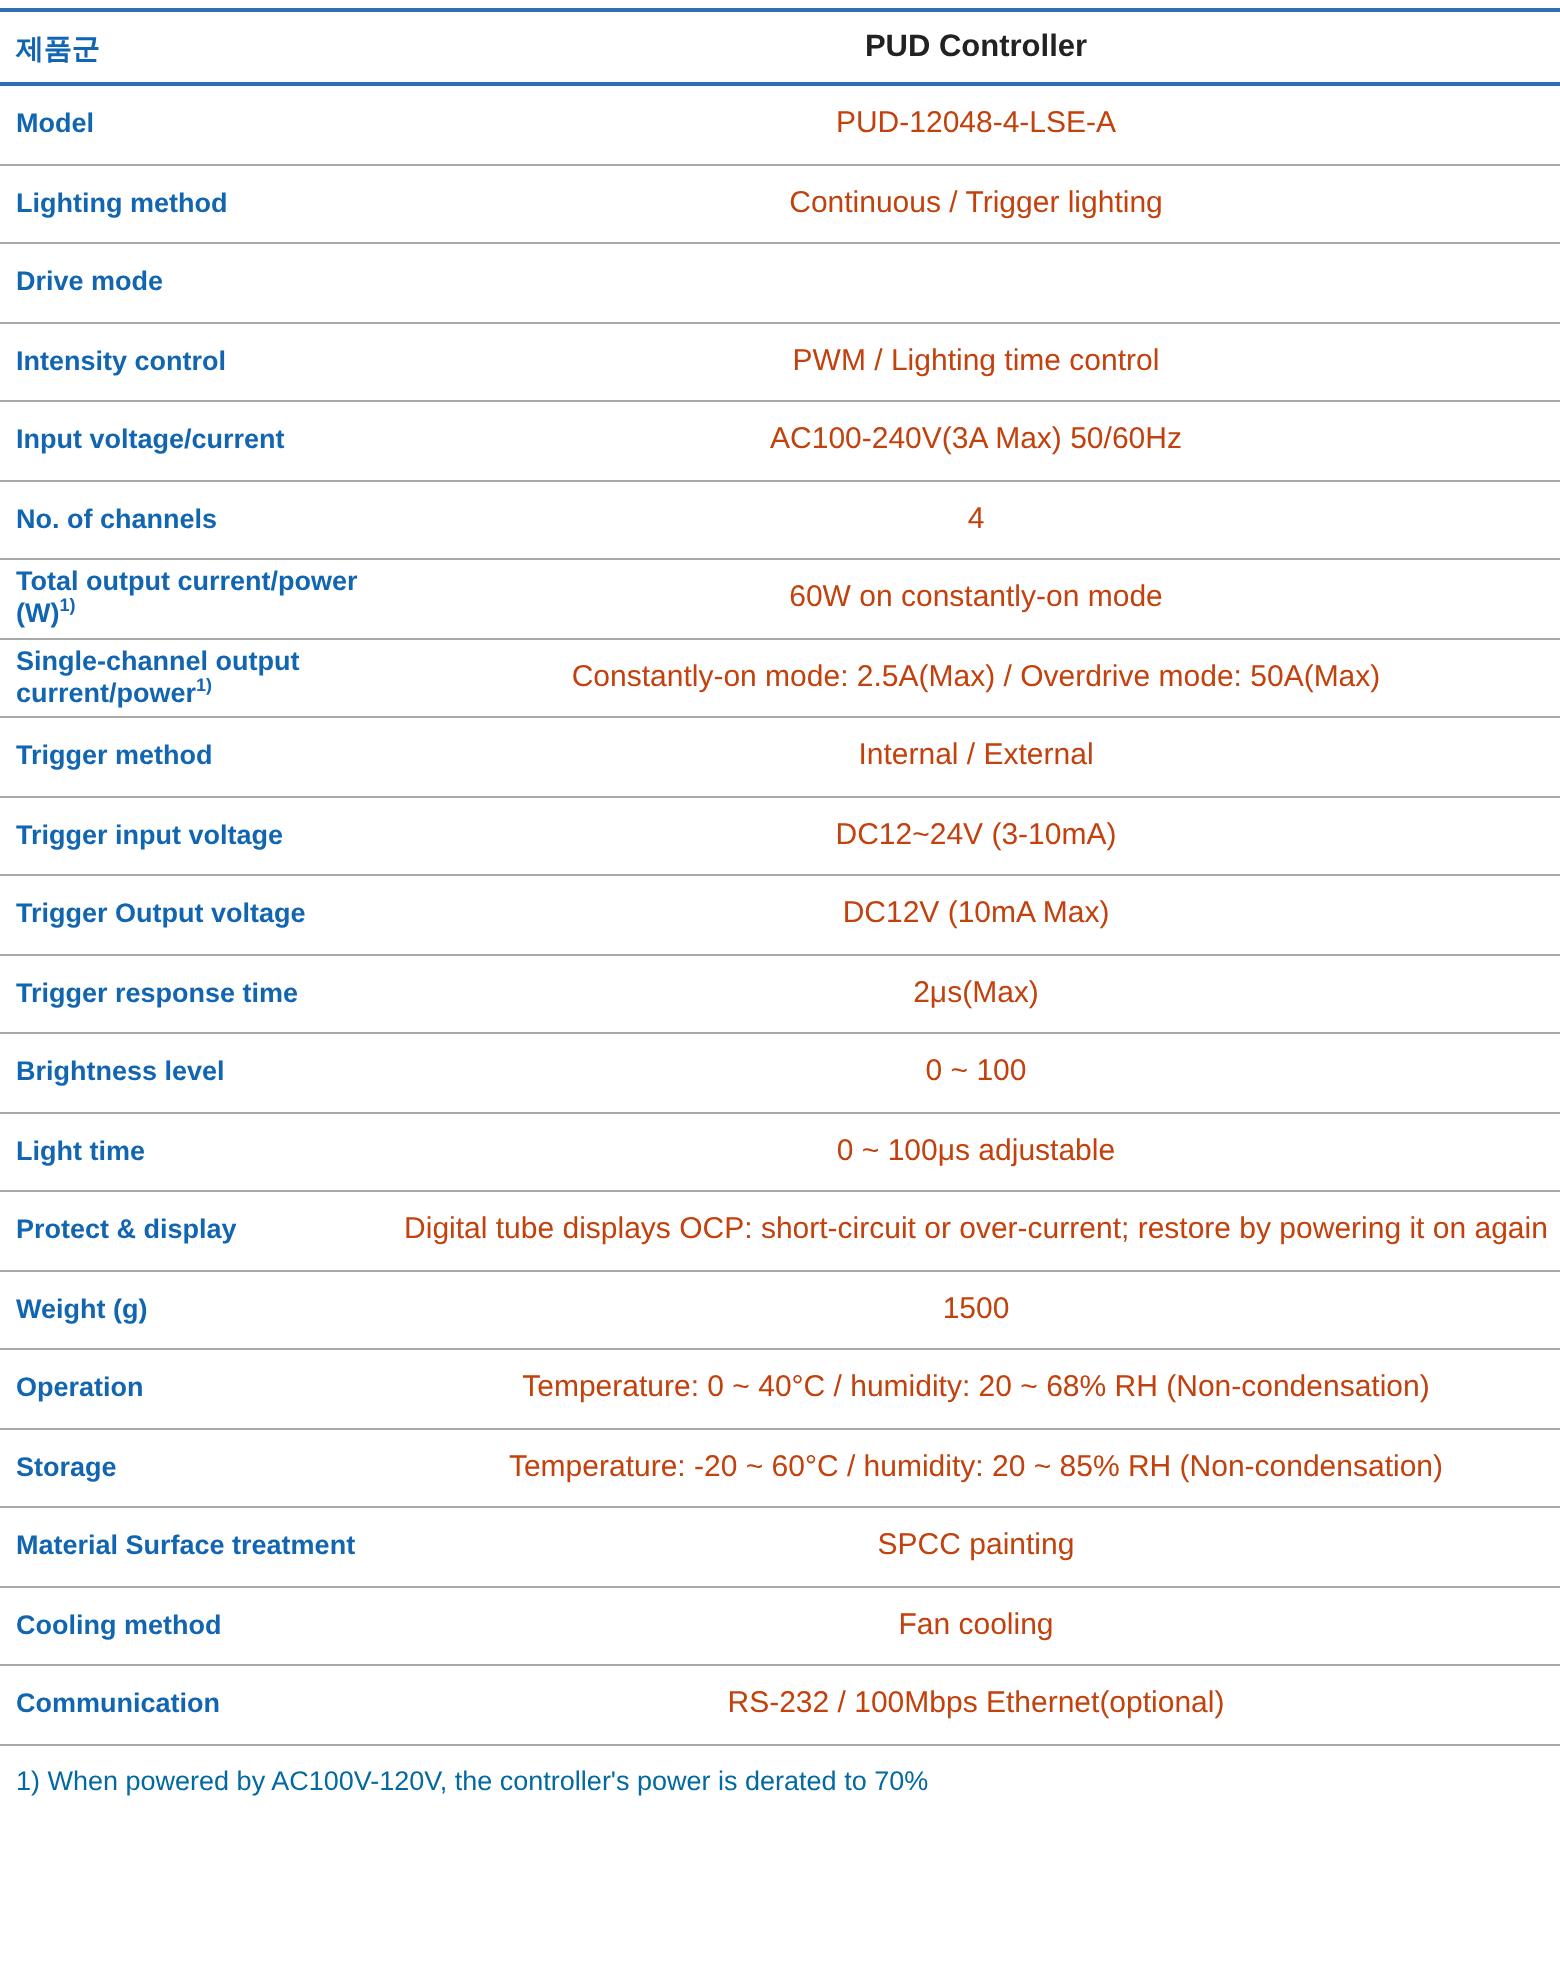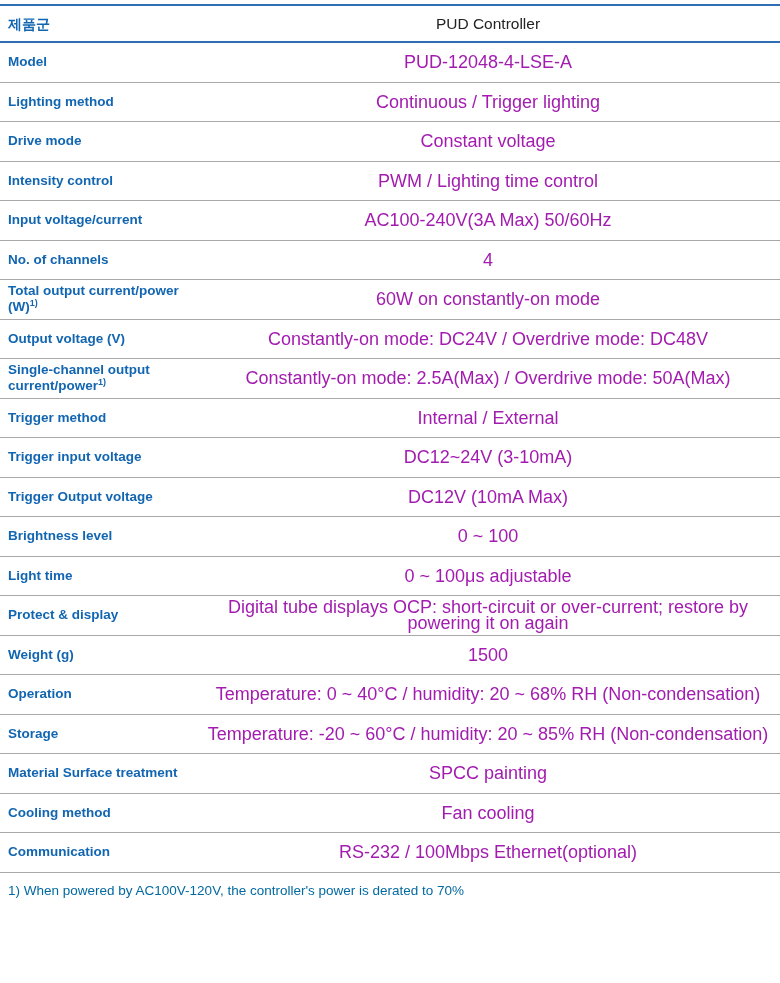--- a/index.html
+++ b/index.html
@@ -42,31 +42,32 @@
     font-size: 13.5px;
     line-height: 16px;
   }
   .cell-label sup {
     font-size: 9px;
     line-height: 0;
   }
   .cell-value {
     flex: 1 1 auto;
     text-align: center;
-    color: #a21caf;
-    font-size: 18px;
+    color: #c2410c;
+    font-size: 15px;
     line-height: 16px;
     padding: 0 2px;
   }
   .header-row .cell-label {
     font-size: 14px;
   }
   .header-row .cell-value {
     font-size: 15.5px;
     color: #222222;
+    font-weight: bold;
   }
   .footnote {
     box-sizing: border-box;
     padding: 9px 8px 0 8px;
     color: #0369a1;
     font-size: 13.5px;
     line-height: 17px;
   }
 </style>
 </head>
@@ -92,21 +93,20 @@
     <div class="cell-label">
       <span>Lighting method</span>
     </div>
     <div class="cell-value">Continuous / Trigger lighting</div>
   </div>
 
   <div class="row">
     <div class="cell-label">
       <span>Drive mode</span>
     </div>
-    <div class="cell-value">Constant voltage</div>
   </div>
 
   <div class="row">
     <div class="cell-label">
       <span>Intensity control</span>
     </div>
     <div class="cell-value">PWM / Lighting time control</div>
   </div>
 
   <div class="row">
@@ -123,26 +123,20 @@
     <div class="cell-value">4</div>
   </div>
 
   <div class="row">
     <div class="cell-label">
       <span>Total output current/power (W)</span><sup>1)</sup>
     </div>
     <div class="cell-value">60W on constantly-on mode</div>
   </div>
 
-  <div class="row">
-    <div class="cell-label">
-      <span>Output voltage (V)</span>
-    </div>
-    <div class="cell-value">Constantly-on mode: DC24V / Overdrive mode: DC48V</div>
-  </div>
 
   <div class="row">
     <div class="cell-label">
       <span>Single-channel output current/power</span><sup>1)</sup>
     </div>
     <div class="cell-value">Constantly-on mode: 2.5A(Max) / Overdrive mode: 50A(Max)</div>
   </div>
 
   <div class="row">
     <div class="cell-label">
@@ -158,20 +152,26 @@
     <div class="cell-value">DC12~24V (3-10mA)</div>
   </div>
 
   <div class="row">
     <div class="cell-label">
       <span>Trigger Output voltage</span>
     </div>
     <div class="cell-value">DC12V (10mA Max)</div>
   </div>
 
+  <div class="row">
+    <div class="cell-label">
+      <span>Trigger response time</span>
+    </div>
+    <div class="cell-value">2μs(Max)</div>
+  </div>
 
   <div class="row">
     <div class="cell-label">
       <span>Brightness level</span>
     </div>
     <div class="cell-value">0 ~ 100</div>
   </div>
 
   <div class="row">
     <div class="cell-label">

